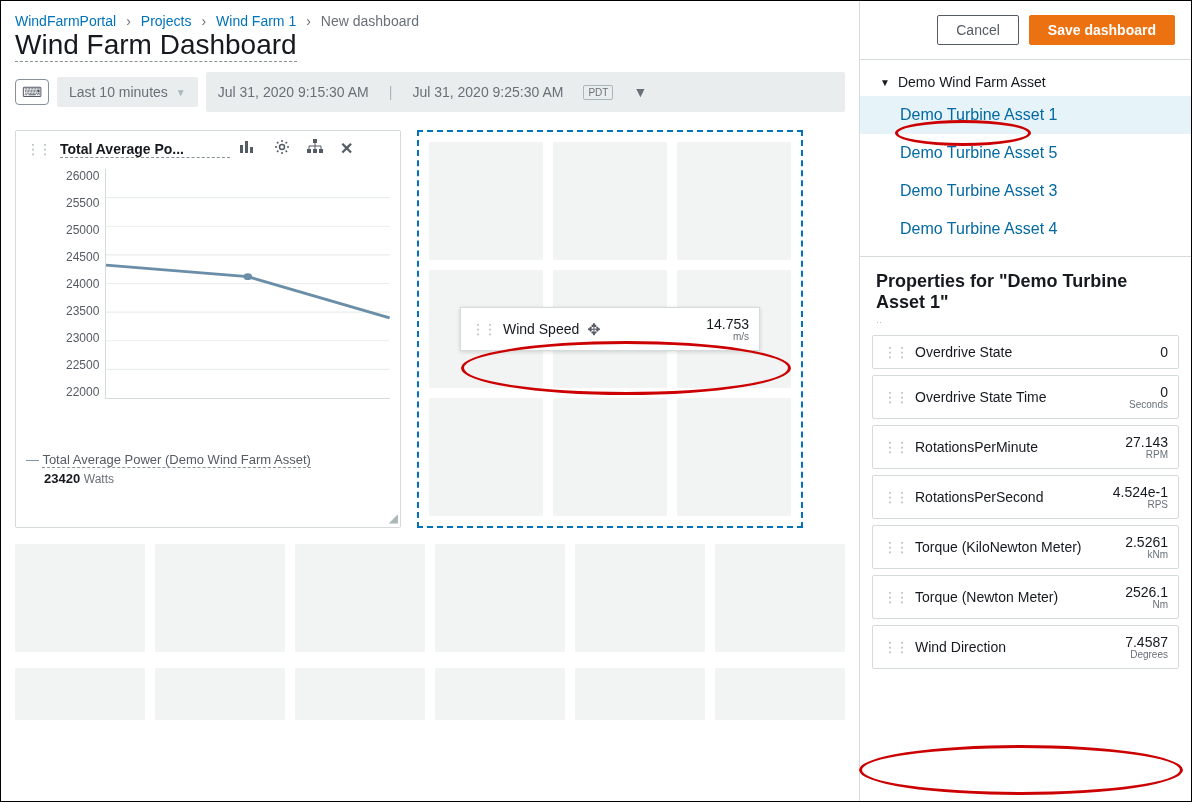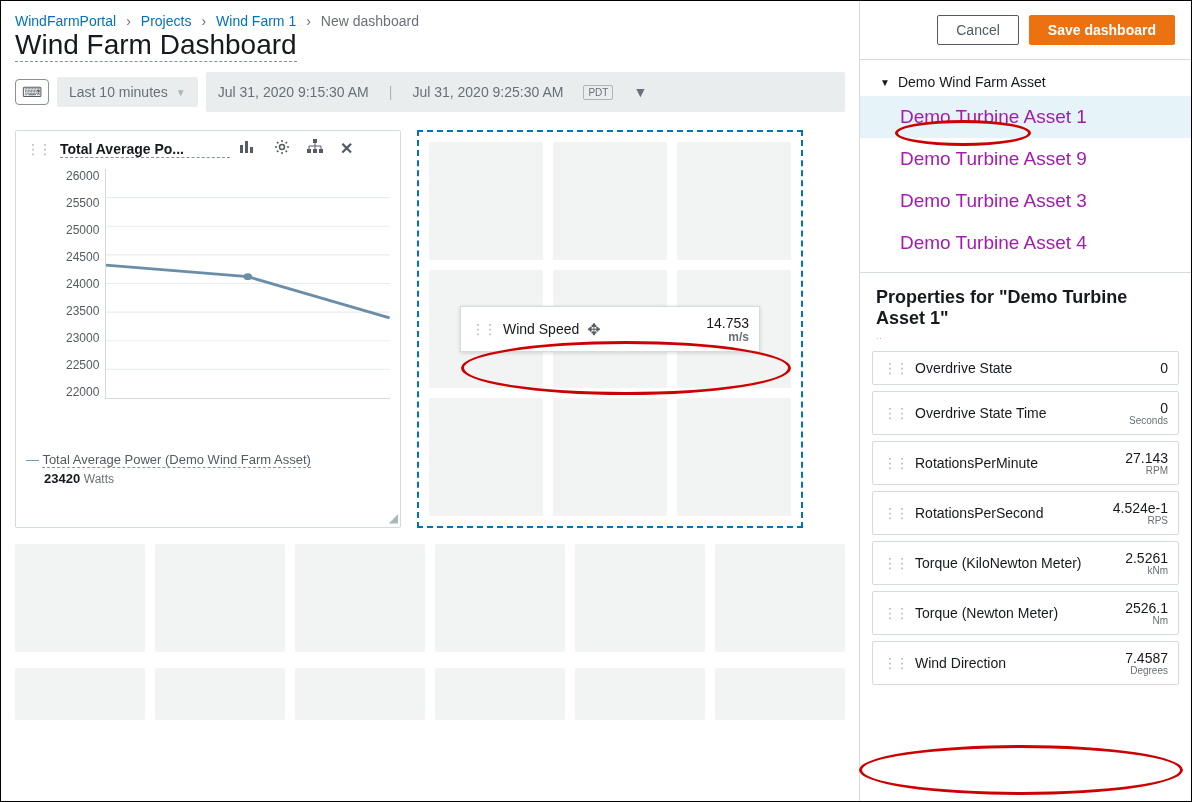--- a/index.html
+++ b/index.html
@@ -128,37 +128,37 @@
   .drag-chip{
     position:absolute;
     top: 50%; left: 50%; transform: translate(-50%, -50%);
     background:#fff;border:1px solid #d5dbdb;box-shadow: 0 1px 4px rgba(0,0,0,0.15);
     width: 300px;
     display:flex;align-items:center;padding:8px 10px;gap:8px;
   }
   .drag-chip .move-cursor{font-size:16px;color:#545b64;}
   .drag-chip .val{margin-left:auto;text-align:right;}
   .drag-chip .val-num{font-size:14px;}
-  .drag-chip .val-unit{font-size:12px;color:#687078;display:block;text-align:right;line-height:1;font-weight:bold;}
+  .drag-chip .val-unit{font-size:10px;color:#687078;display:block;text-align:right;line-height:1;}
   .row1{display:flex;gap:16px;}
   
   .gridrow{display:flex;gap:10px;margin-top:16px;}
   .gcell{background:#f2f3f3;height:108px;flex:1;border-radius:2px;}
   .gridrow.short .gcell{height:52px;}
   
   .right-top{
     display:flex;justify-content:flex-end;gap:10px;padding:14px 16px;border-bottom:1px solid #d5dbdb;
   }
   .btn{padding:6px 18px;border-radius:2px;font-size:14px;cursor:pointer;border:1px solid;}
   .btn-cancel{background:#fff;border-color:#545b64;color:#545b64;}
   .btn-save{background:#ec7211;border-color:#ec7211;color:#fff;font-weight:700;}
   .asset-tree{padding:8px 0;}
   .tree-root{padding:6px 20px;font-size:14px;display:flex;align-items:center;gap:8px;}
   .tree-caret{font-size:10px;}
-  .tree-item{padding:10px 20px 10px 40px;font-size:19px;color:#a21caf;cursor:pointer;}
+  .tree-item{padding:10px 20px 10px 40px;font-size:16px;color:#0369a1;cursor:pointer;}
   .tree-item.selected{background:#e6f3f8;position:relative;}
   .props-header{
     font-size:18px;font-weight:700;padding:14px 16px 4px;border-top:1px solid #d5dbdb;
   }
   .props-tiny{font-size:9px;color:#aab7b8;padding-left:16px;}
   .props-list{padding:8px 12px;display:flex;flex-direction:column;gap:6px;overflow-y:auto;flex:1;}
   .prop-row{
     border:1px solid #d5dbdb;border-radius:2px;
     display:flex;align-items:center;padding:8px 10px;gap:8px;
   }
@@ -314,21 +314,21 @@
     <div class="right-top">
       <button class="btn btn-cancel">Cancel</button>
       <button class="btn btn-save">Save dashboard</button>
     </div>
     <div class="asset-tree">
       <div class="tree-root">
         <span class="tree-caret">▼</span>
         <span>Demo Wind Farm Asset</span>
       </div>
       <div class="tree-item selected">Demo Turbine Asset 1</div>
-      <div class="tree-item">Demo Turbine Asset 9</div>
+      <div class="tree-item">Demo Turbine Asset 5</div>
       <div class="tree-item">Demo Turbine Asset 3</div>
       <div class="tree-item">Demo Turbine Asset 4</div>
     </div>
     <div class="props-header">Properties for "Demo Turbine Asset 1"</div>
     <div class="props-tiny">··</div>
     <div class="props-list">
       <div class="prop-row">
         <span class="drag-dots">⋮⋮</span>
         <span class="prop-name">Overdrive State</span>
         <span class="prop-val"><span>0</span><span class="prop-unit"></span></span>

